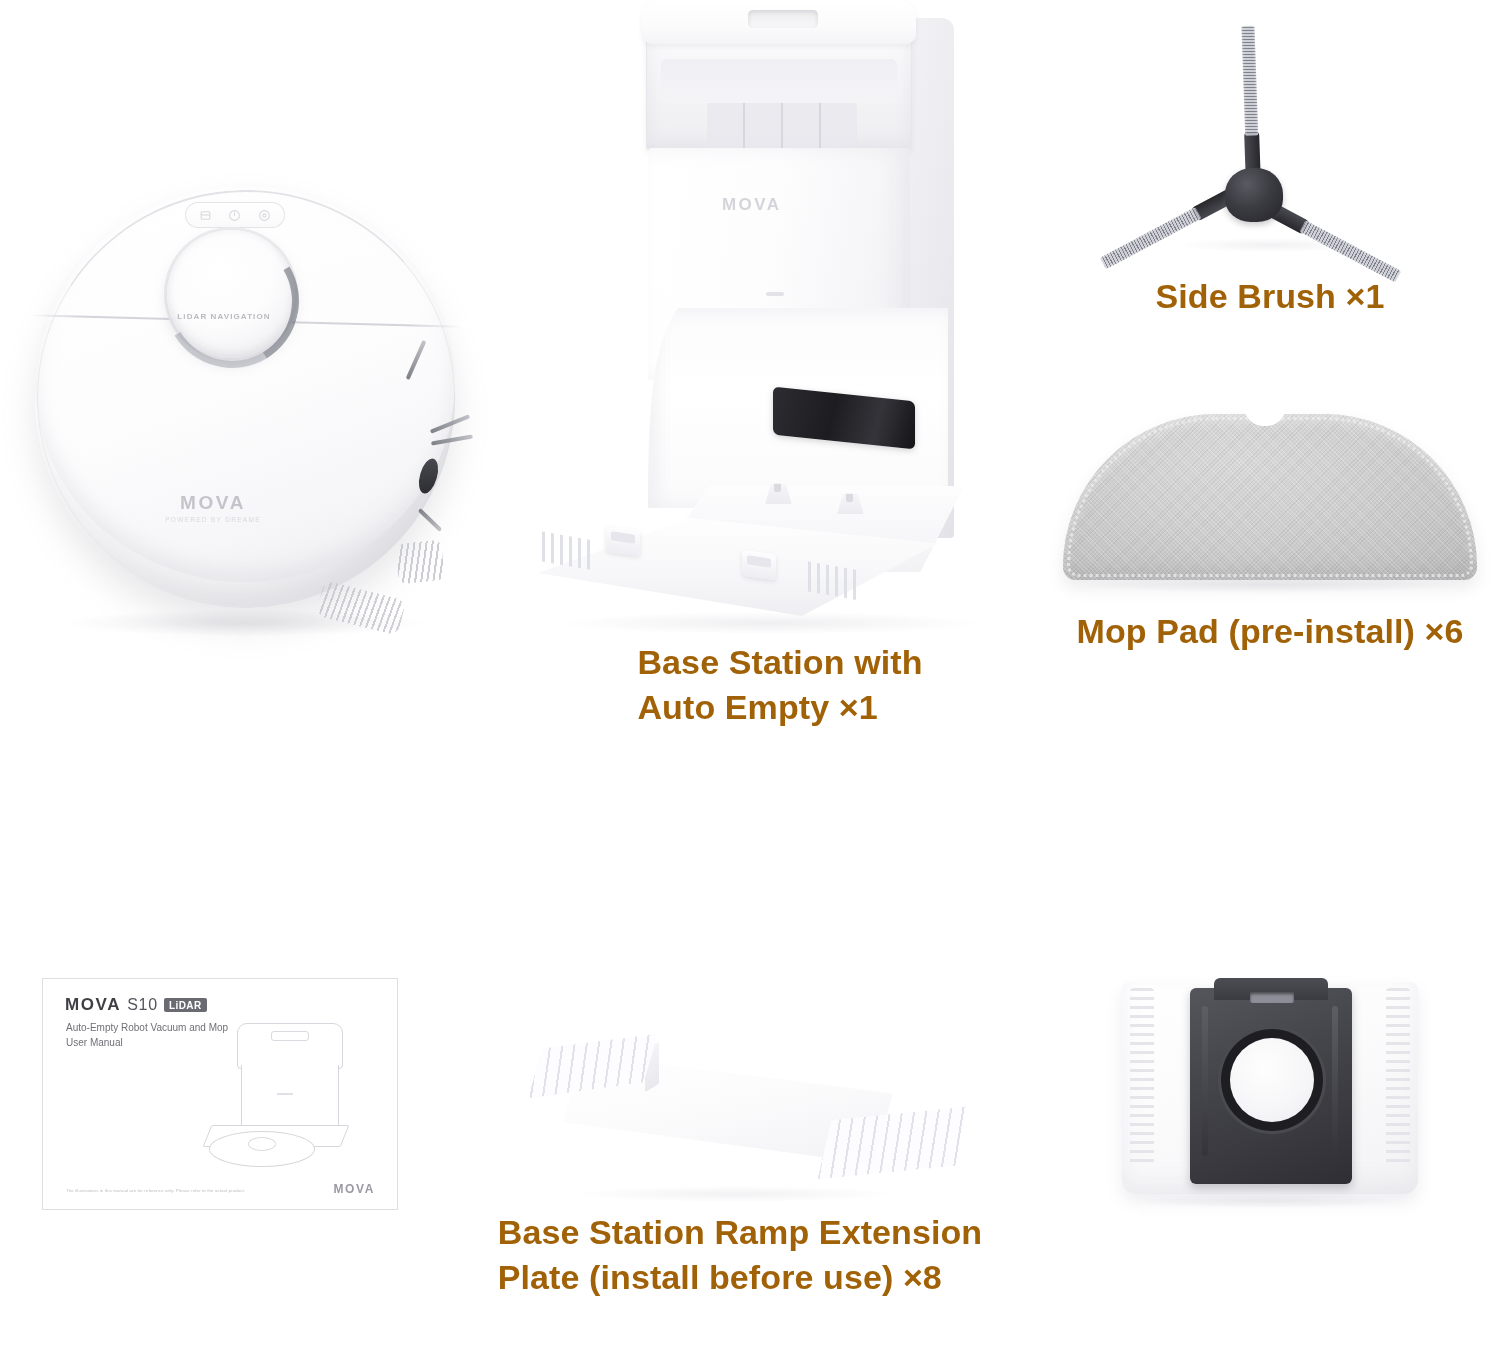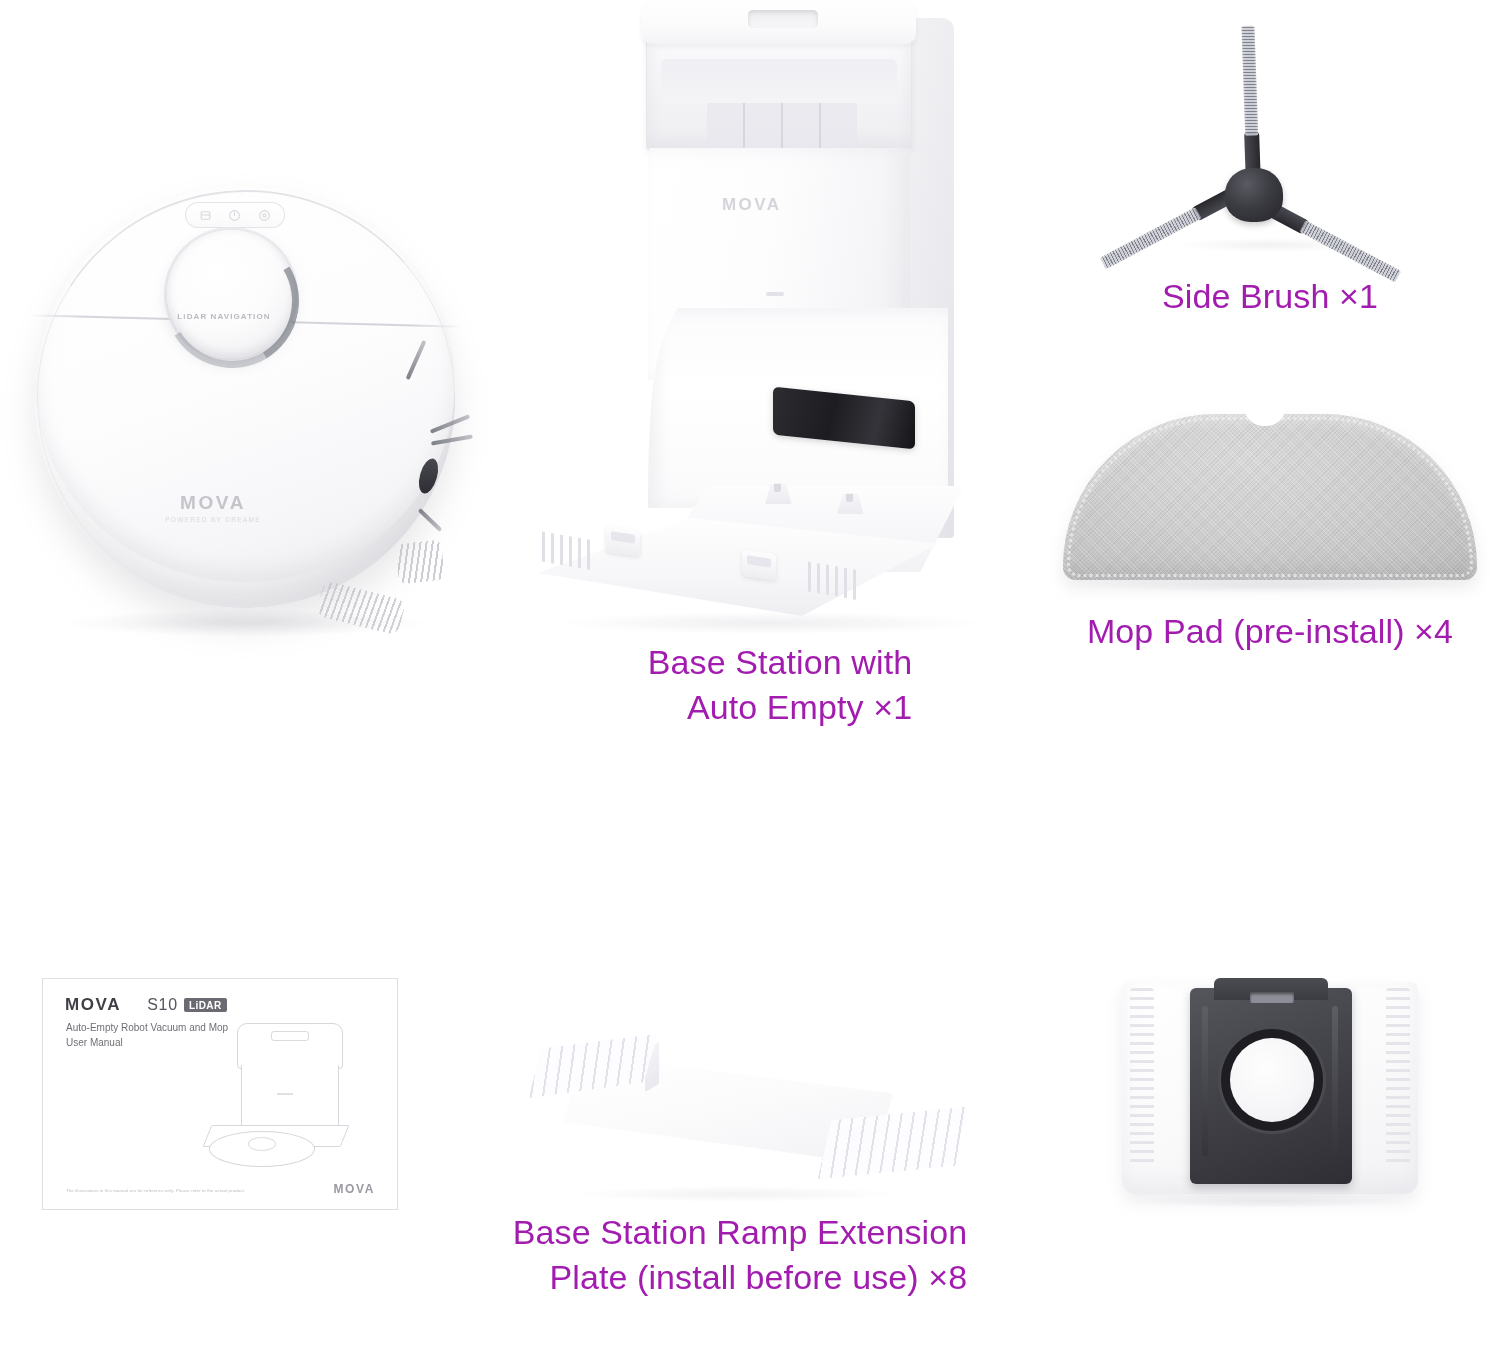--- a/index.html
+++ b/index.html
@@ -40,26 +40,26 @@
 
   .art {
     position: relative;
     width: 100%;
     display: flex;
     align-items: flex-end;
     justify-content: center;
   }
 
   .caption {
-    text-align: right;
+    text-align: left;
     font-size: 34px;
     line-height: 1.32;
     letter-spacing: 0.1px;
-    color: #a21caf;
-    font-weight: 400;
+    color: #a16207;
+    font-weight: 700;
     white-space: pre-line;
   }
 
   
   .robot-wrap { width: 470px; height: 470px; position: relative; }
   .robot-body {
     position: absolute;
     left: 10px; top: 18px;
     width: 420px; height: 420px;
     border-radius: 50%;
@@ -464,21 +464,21 @@
     overflow: hidden;
   }
   .mn-logo {
     position: absolute;
     left: 22px; top: 16px;
     display: flex;
     align-items: center;
     gap: 6px;
   }
   .mn-logo .mv { font-size: 17px; letter-spacing: 1.6px; color: #3f3f46; font-weight: 600; }
-  .mn-logo .s10 { font-size: 16px; letter-spacing: 0.8px; color: #55555d; font-weight: 400; margin-left: 20px; }
+  .mn-logo .s10 { font-size: 16px; letter-spacing: 0.8px; color: #55555d; font-weight: 400; }
   .mn-logo .plus {
     font-size: 10px;
     color: #ffffff;
     background: #6a6a72;
     border-radius: 2px;
     padding: 1.5px 5px;
     letter-spacing: 0.4px;
     font-weight: 600;
   }
   .mn-sub {
@@ -784,21 +784,21 @@
         <div class="art" style="height:200px;">
           <div class="mop-wrap">
             <div class="mop-shadow"></div>
             <div class="mop-pad">
               <div class="mop-texture"></div>
               <div class="mop-stitch"></div>
             </div>
             <div class="mop-notch"></div>
           </div>
         </div>
-        <div class="caption" style="margin-top:16px;">Mop Pad (pre-install) ×4</div>
+        <div class="caption" style="margin-top:16px;">Mop Pad (pre-install) ×6</div>
       </div>
 
     </div>
   </div>
 
   <div class="row row-bottom">
 
     <div class="cell" style="width:440px;">
       <div class="art" style="height:280px;">
         <div class="manual-wrap">

